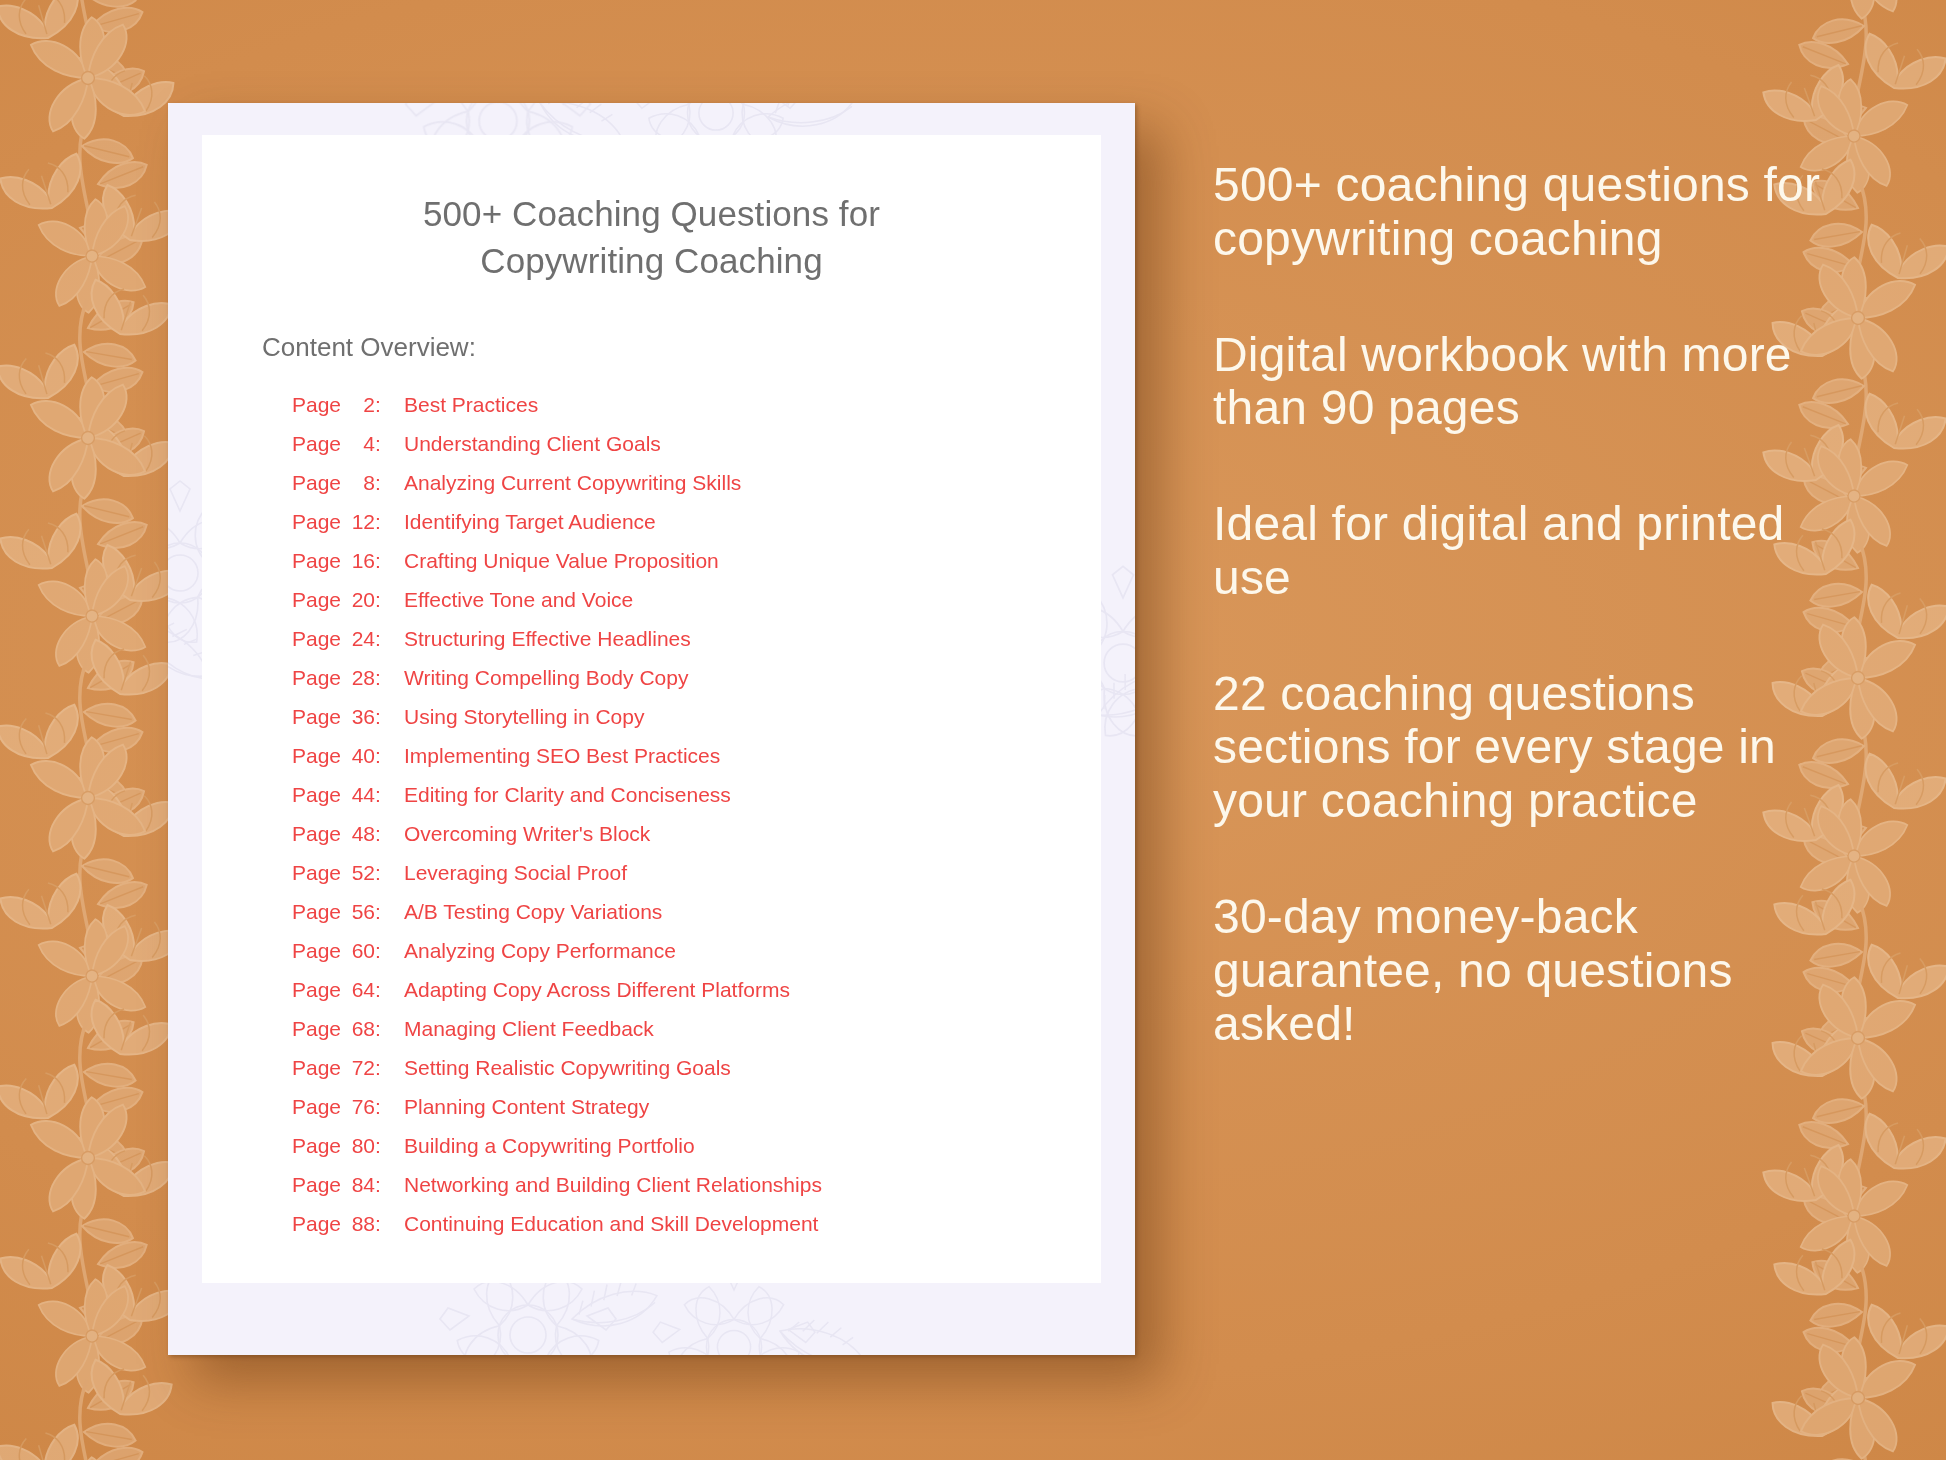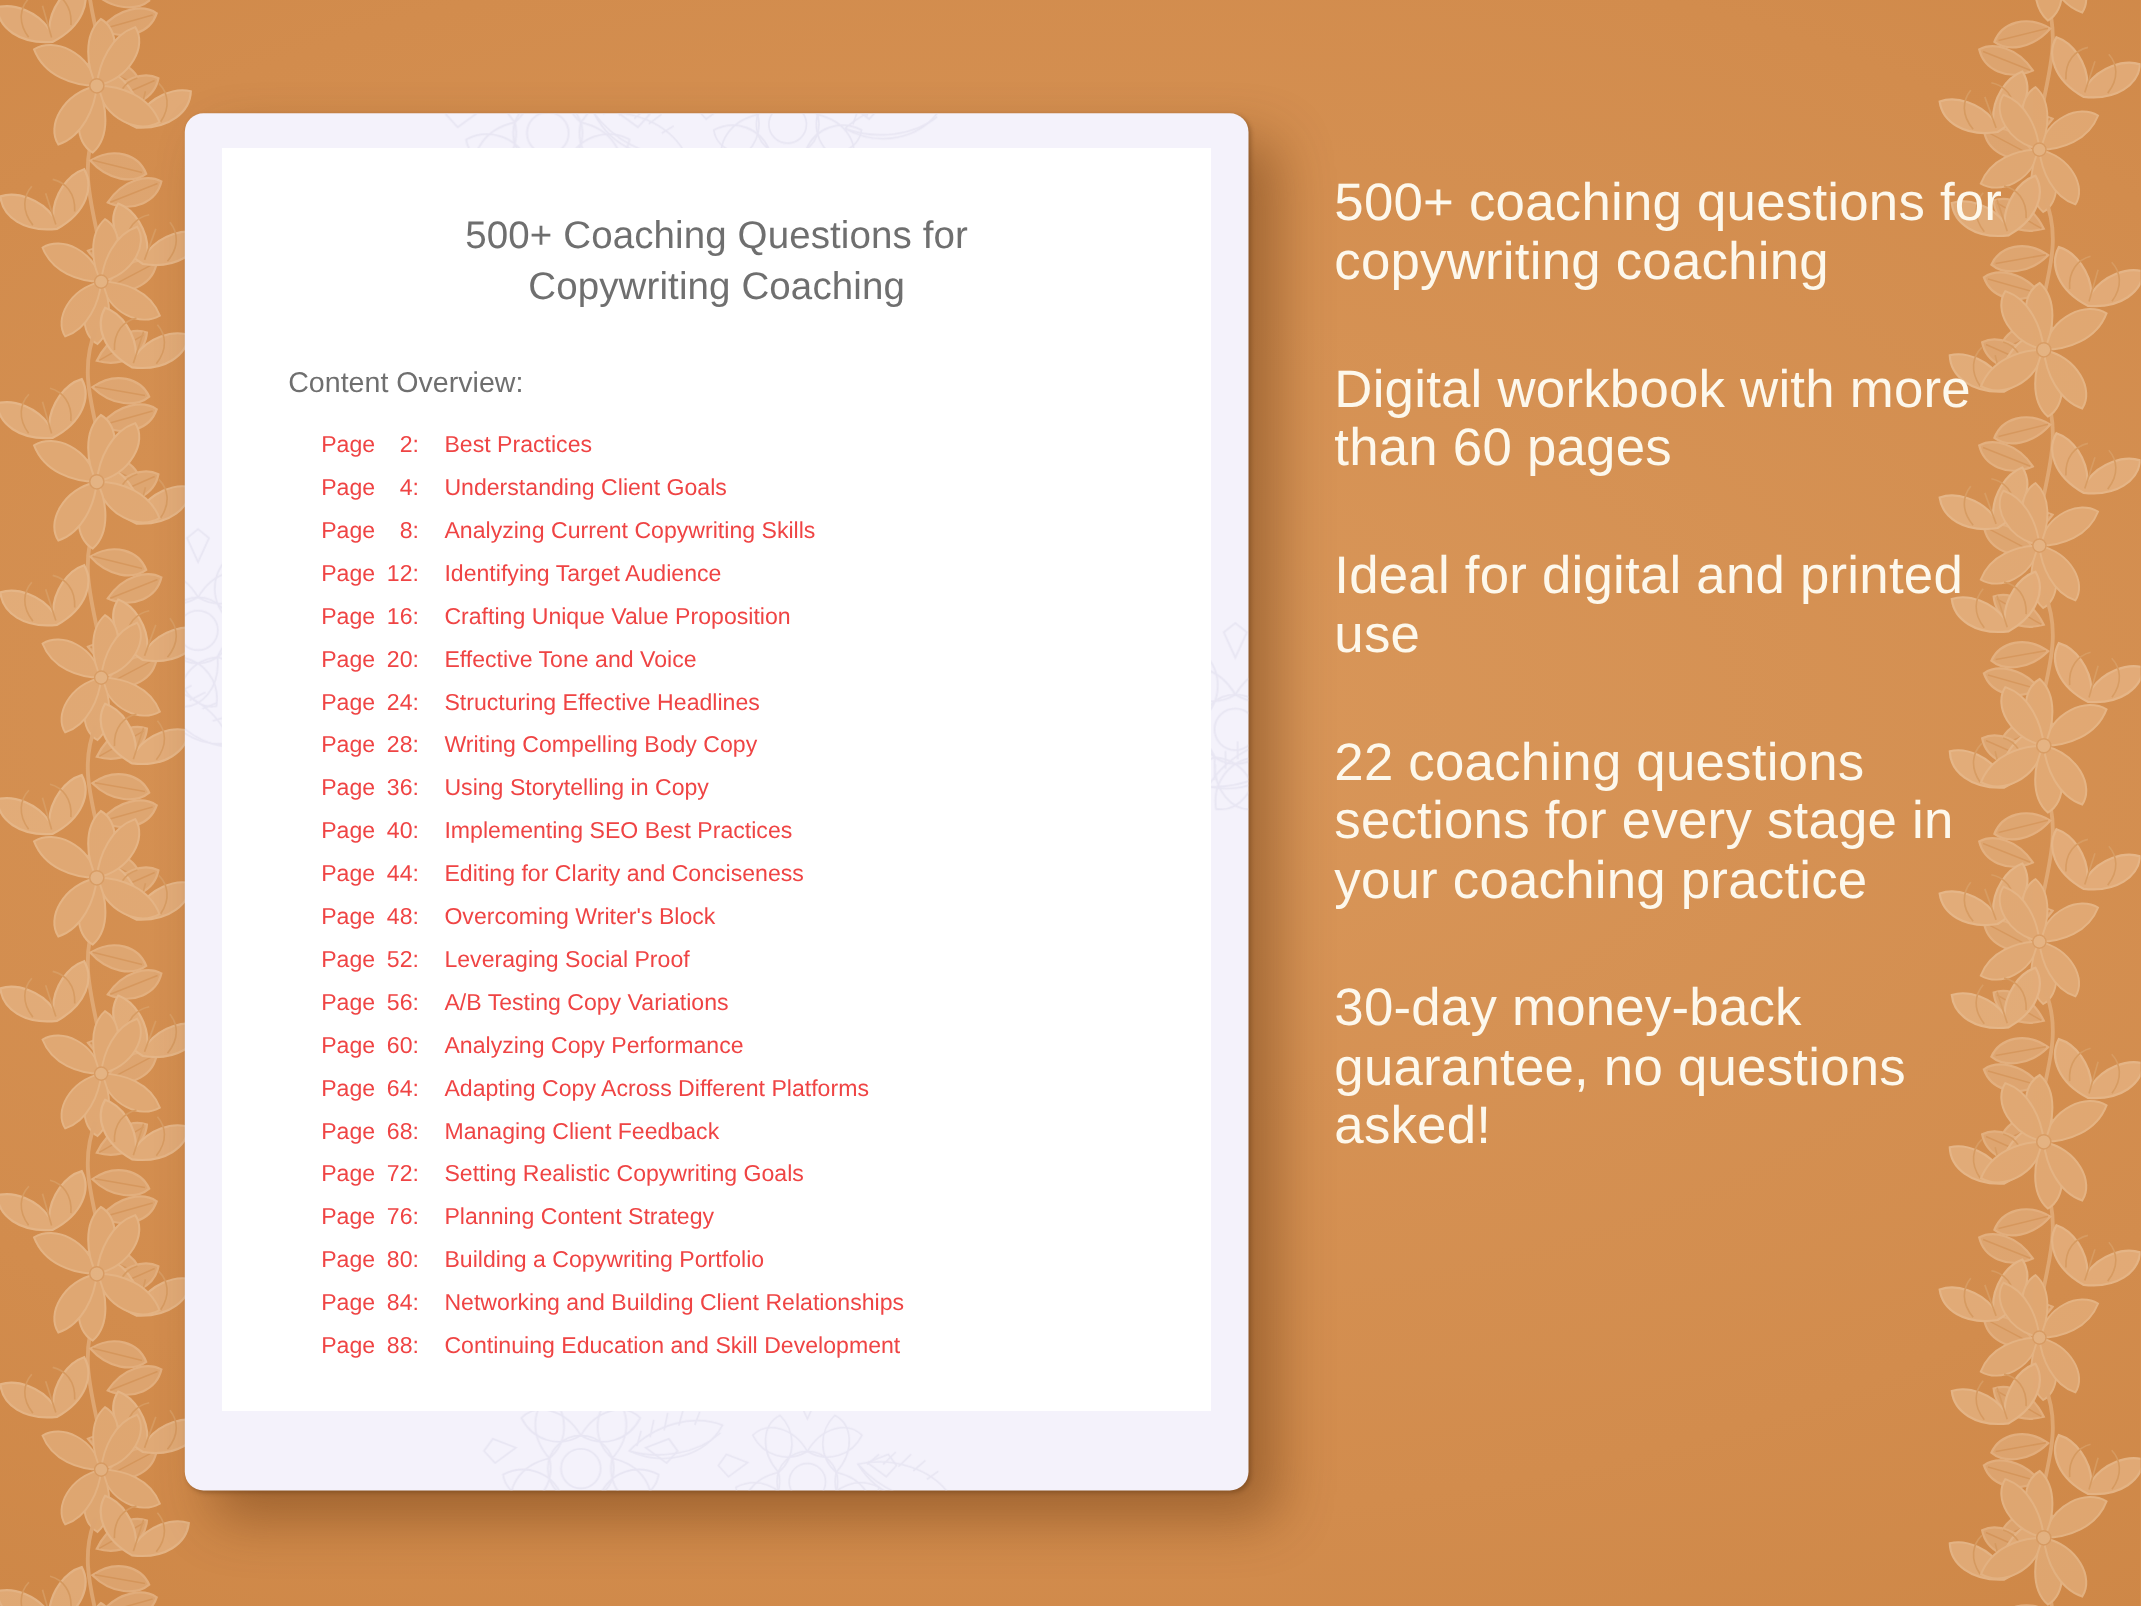--- a/index.html
+++ b/index.html
@@ -38,21 +38,20 @@
   #paper-card {
     position: absolute;
     left: 168px;
     top: 103px;
     width: 967px;
     height: 1252px;
     background: #f4f2fb;
     box-shadow: 26px 26px 48px rgba(90, 45, 10, .42),
                 2px 2px 4px rgba(80, 45, 15, .35);
     overflow: hidden;
-    border-radius: 17px;
   }
   #card-watermark {
     position: absolute;
     inset: 0;
     opacity: .5;
     pointer-events: none;
   }
   #paper-sheet {
     position: absolute;
     left: 34px;
@@ -347,17 +346,17 @@
         <li class="toc-row">
           <span class="toc-page"><span>Page</span><span class="pnum">88</span>:</span>
           <span class="toc-title">Continuing Education and Skill Development</span>
         </li>
       </ul>
   </div>
 </div>
 
 <div id="marketing">
     <p class="promo">500+ coaching questions for copywriting coaching</p>
-    <p class="promo">Digital workbook with more than 60 pages</p>
+    <p class="promo">Digital workbook with more than 90 pages</p>
     <p class="promo">Ideal for digital and printed use</p>
     <p class="promo">22 coaching questions sections for every stage in your coaching practice</p>
     <p class="promo">30-day money-back guarantee, no questions asked!</p>
   </div>
 
 </body></html>

